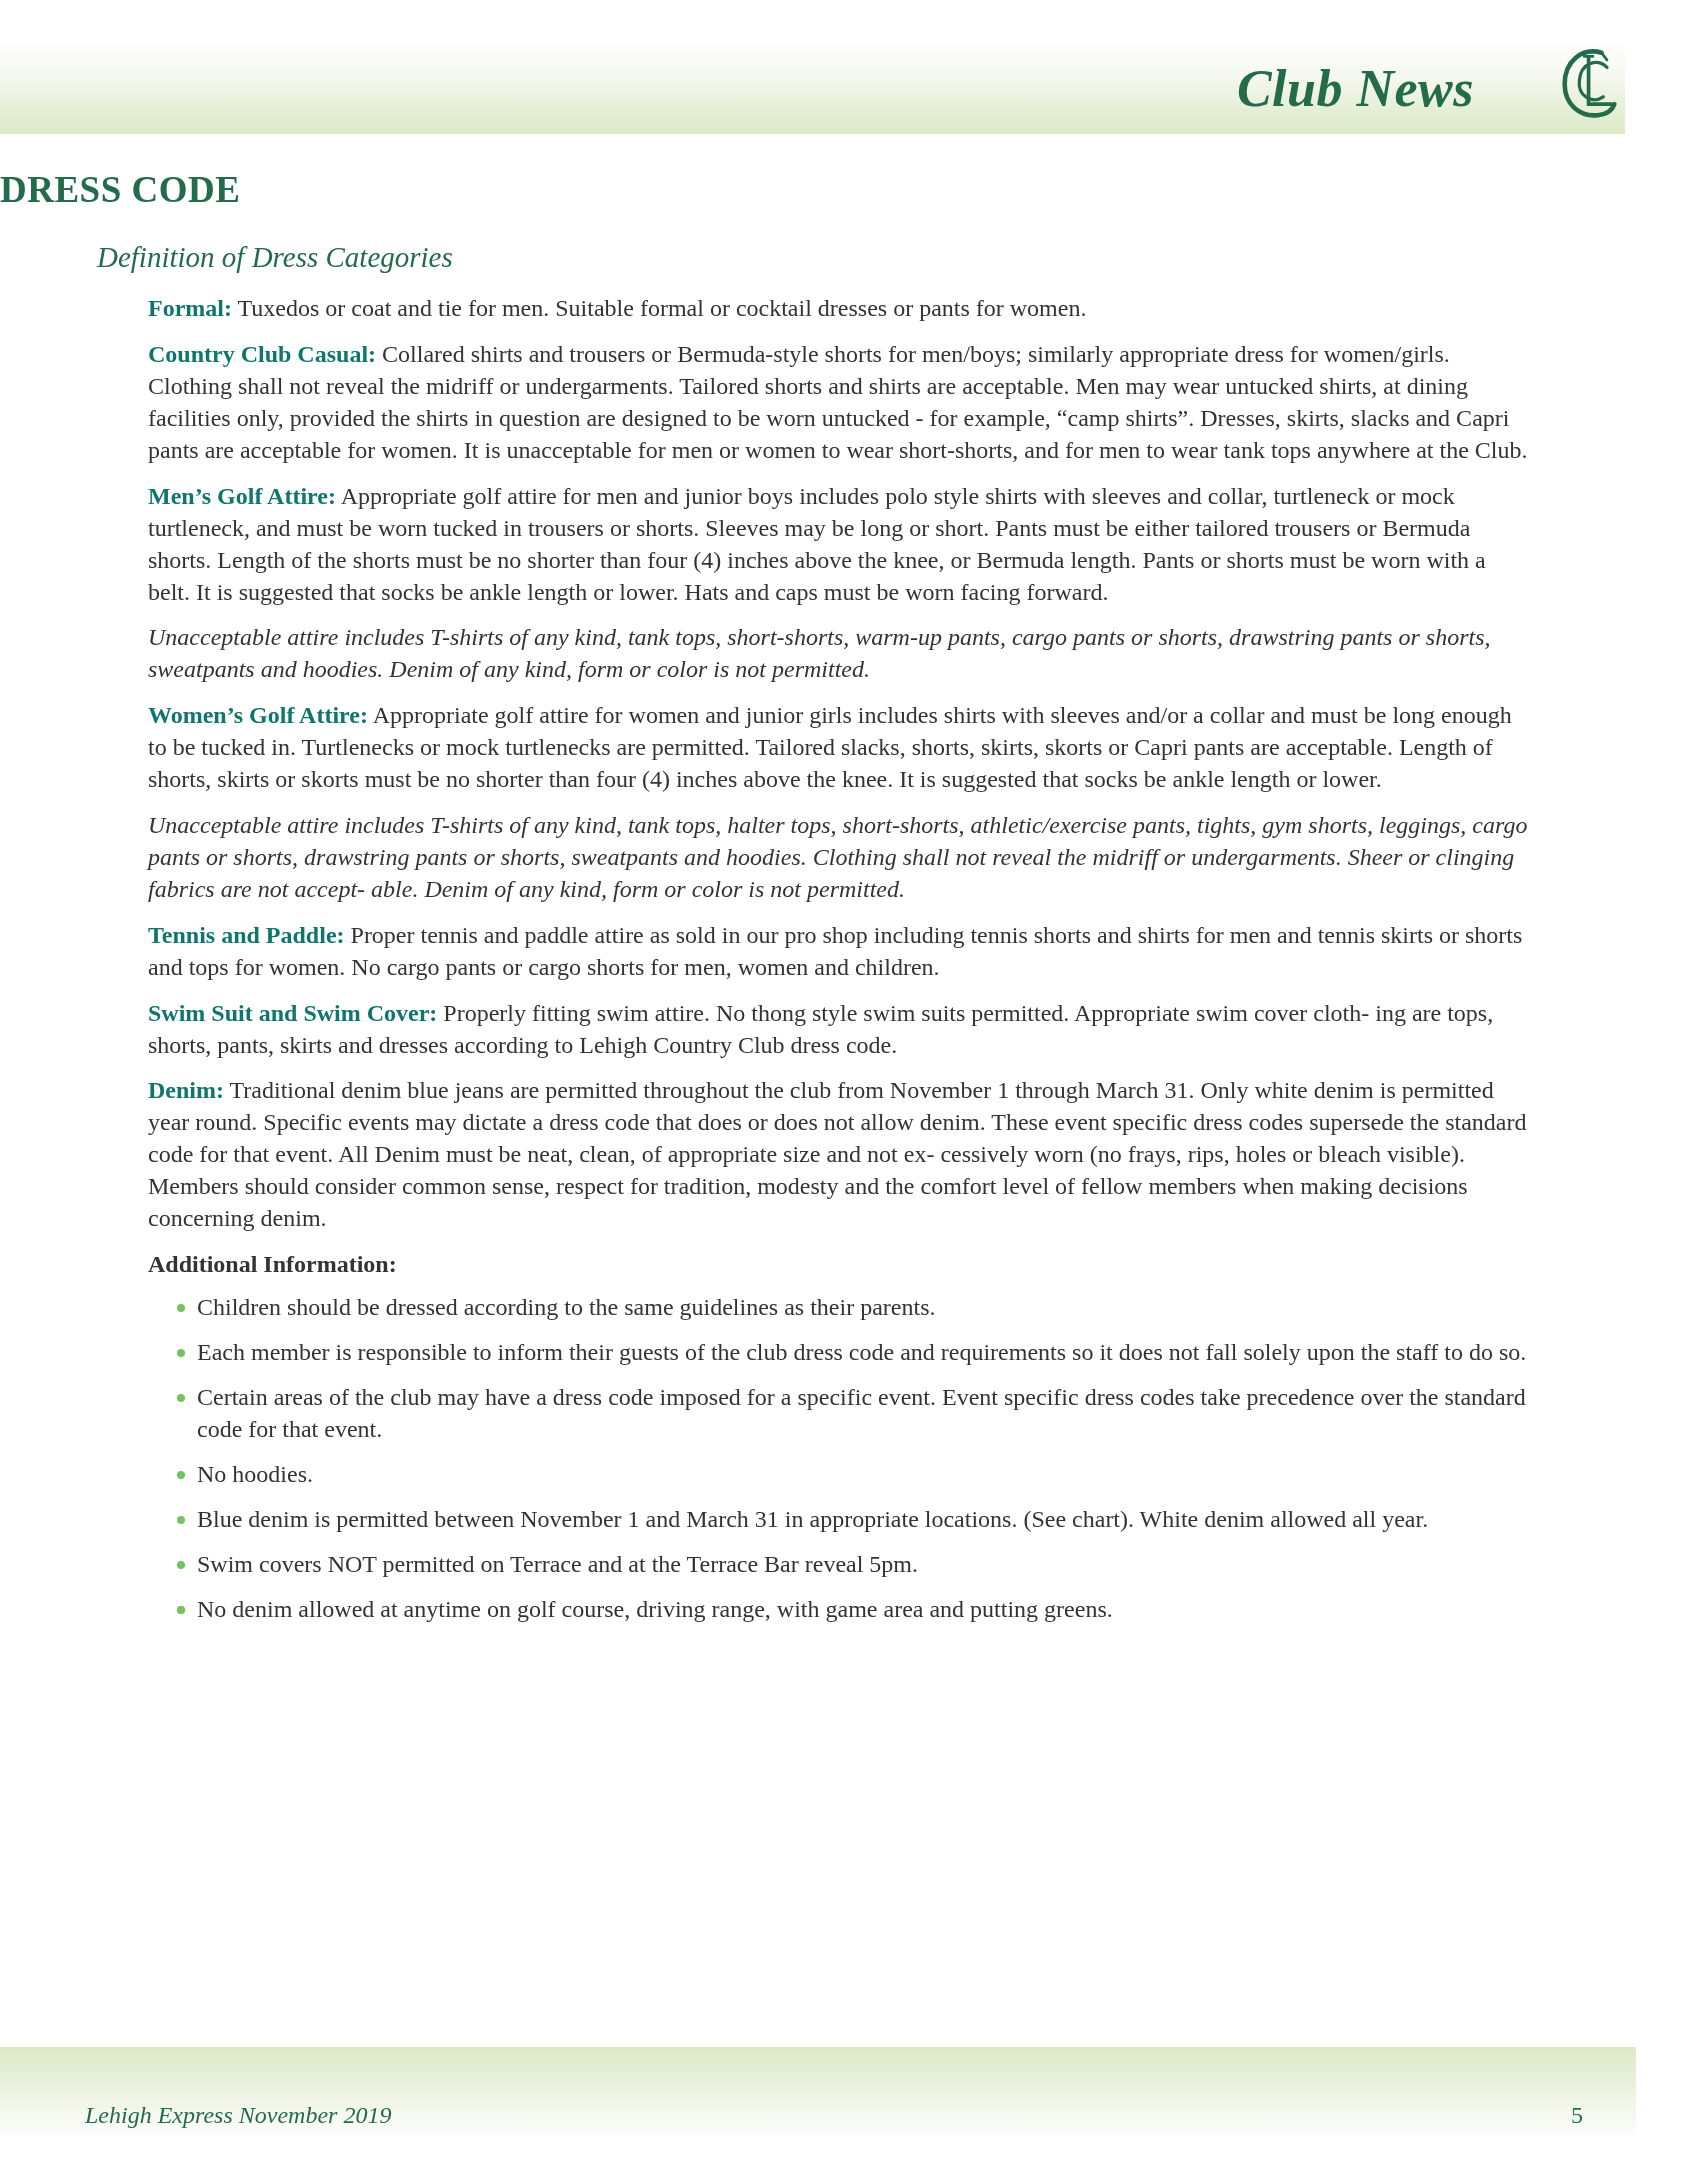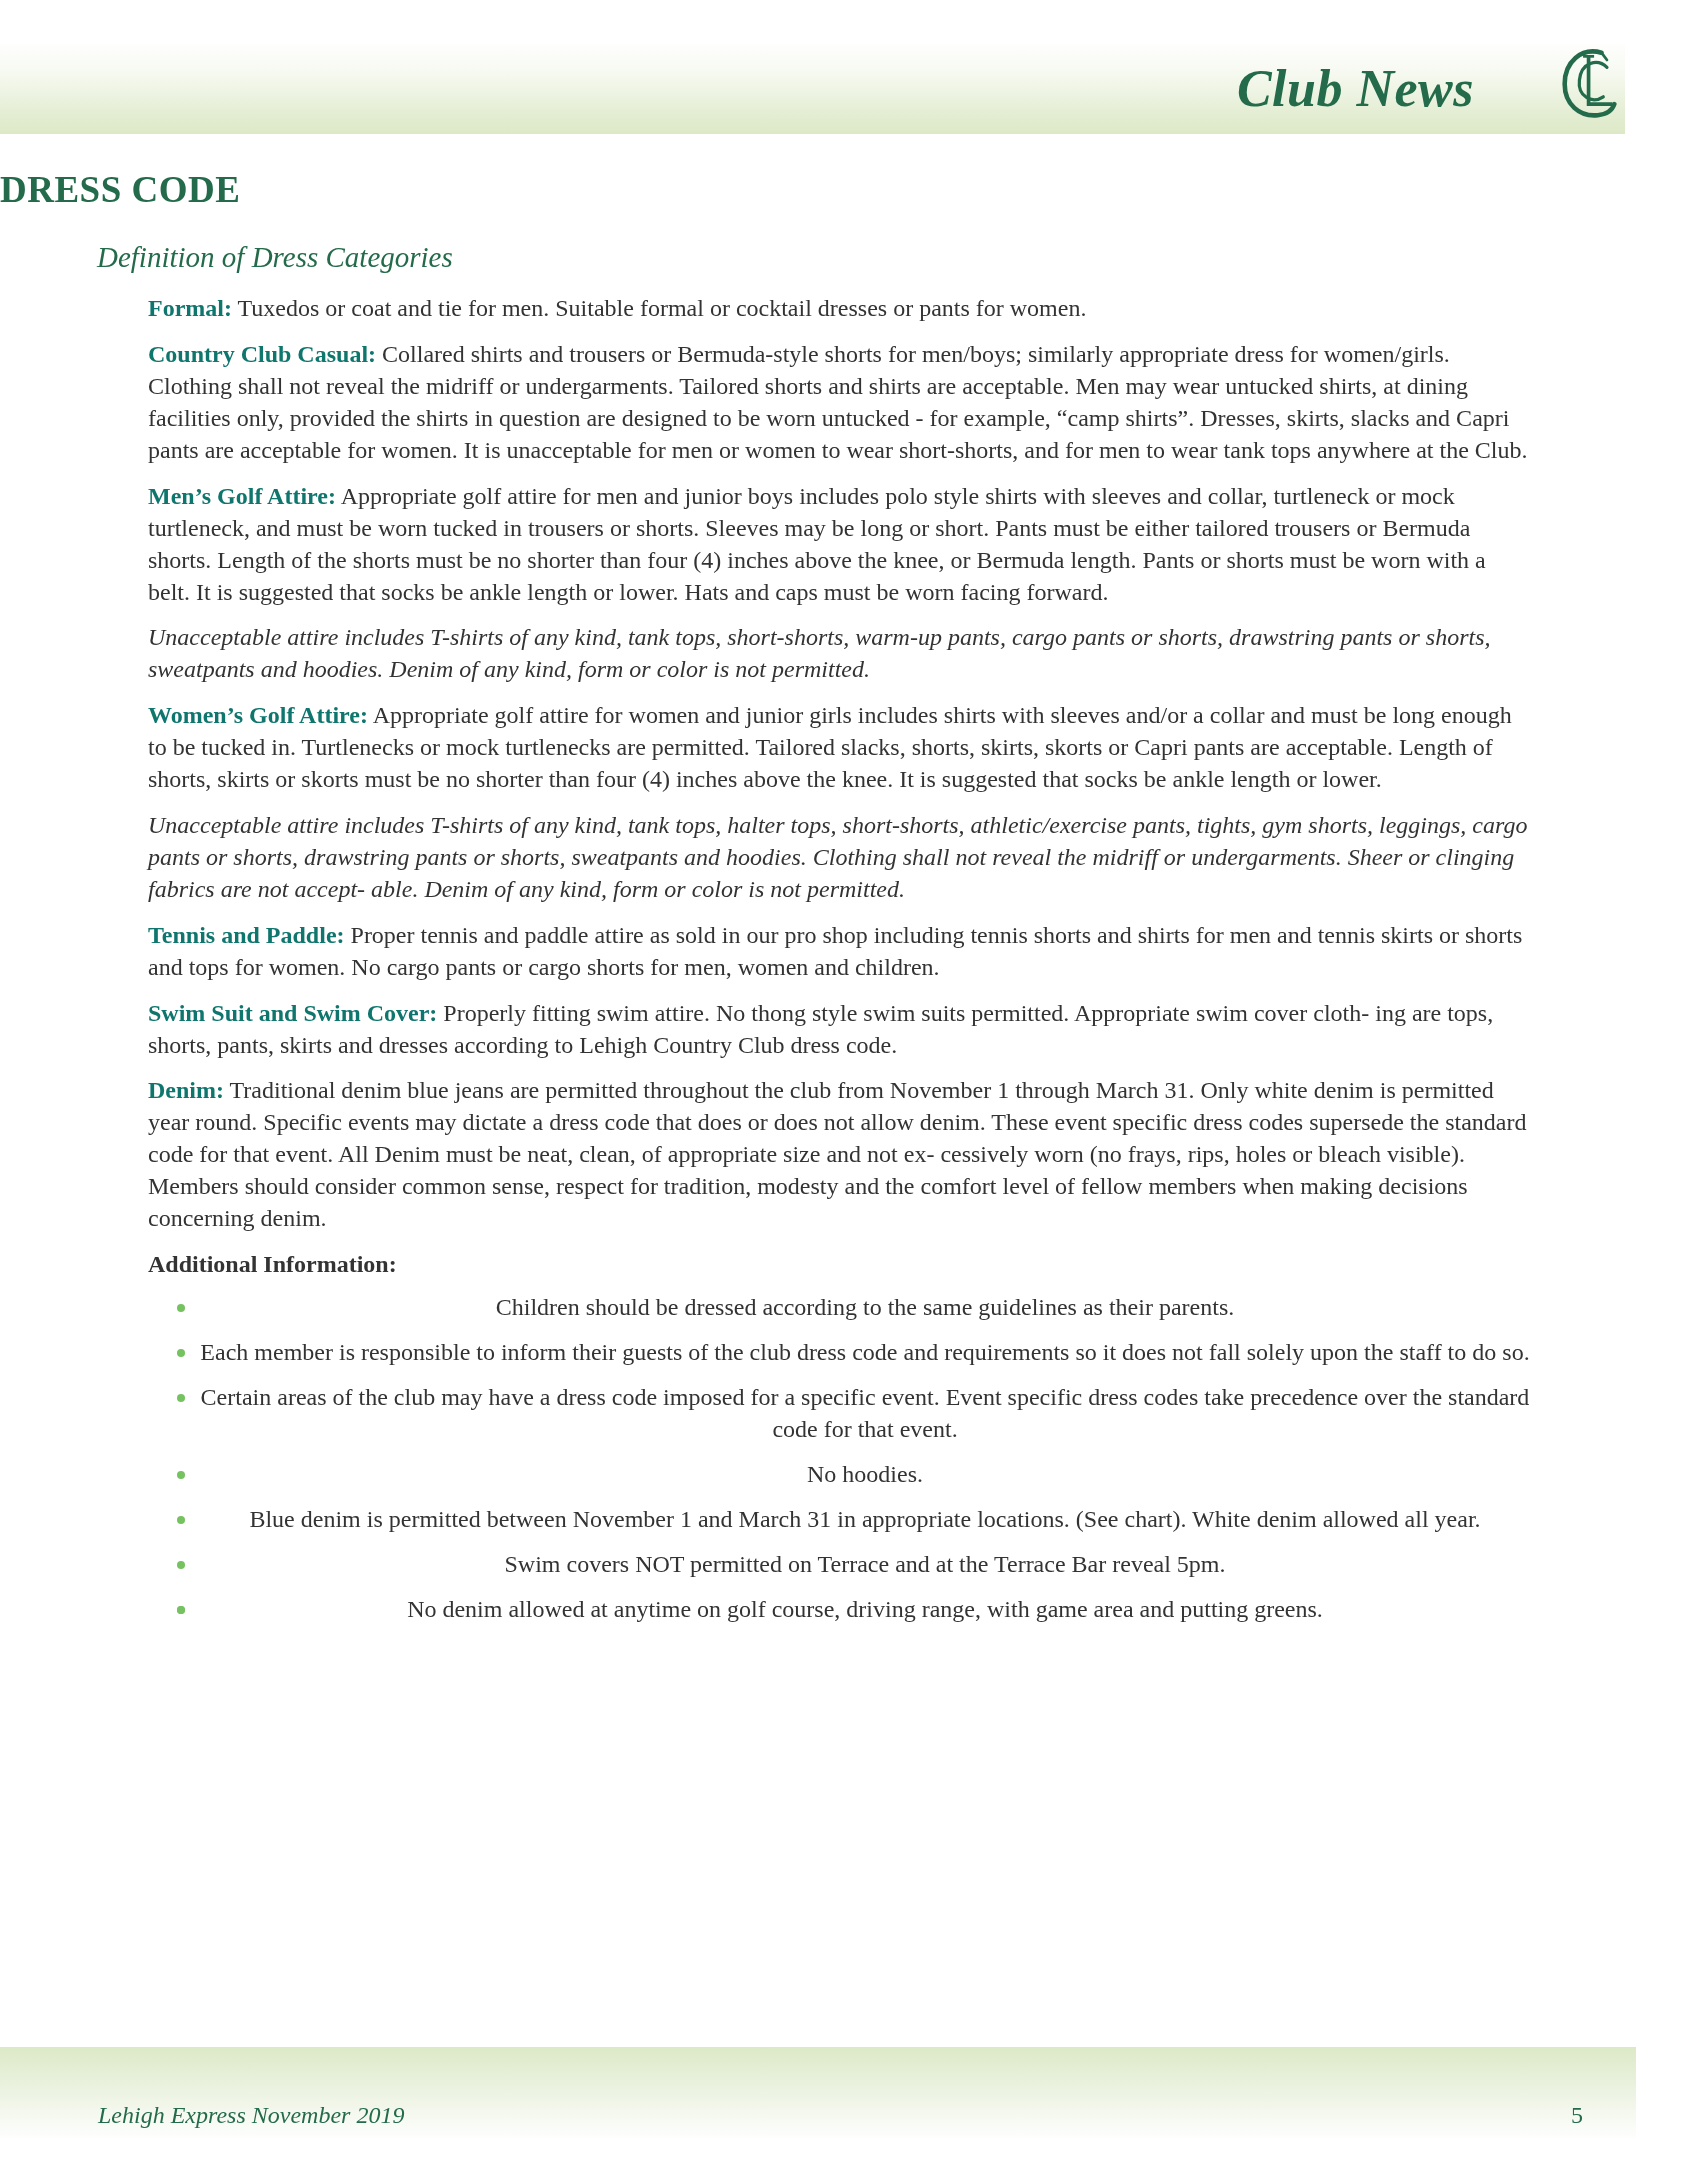--- a/index.html
+++ b/index.html
@@ -29,32 +29,32 @@
     font-size: 29px; font-weight: normal; font-style: italic; color: #236b4a;
   }
   .content {
     position: absolute; left: 148px; top: 292px; width: 1385px;
     font-size: 24px; line-height: 32px;
   }
   .content p { margin: 0 0 13.8px 0; }
   .content p.italic { font-style: italic; }
   .content b { color: #0f766e; }
   .add-heading { font-weight: bold; margin: 3.7px 0 11px 0; }
-  ul.bullets { list-style: none; margin: 0; padding: 0; text-align: center; }
+  ul.bullets { list-style: none; margin: 0; padding: 0; }
   ul.bullets li { position: relative; padding-left: 49px; margin-bottom: 13px; }
   ul.bullets li .dot {
     position: absolute; left: 28.5px; top: 13px; width: 8.3px; height: 8.3px;
     border-radius: 50%; background: #76c261;
   }
   .footer-band {
     position: absolute; left: 0; top: 2047px; width: 1636px; height: 93px;
     background: linear-gradient(to bottom, #dce9c6 0%, #e6efd8 30%, #f4f8ee 70%, #ffffff 100%);
   }
   .footer-left {
-    position: absolute; left: 98px; top: 55px;
+    position: absolute; left: 85px; top: 55px;
     font-size: 24px; font-style: italic; color: #236b4a;
   }
   .footer-right {
     position: absolute; left: 1571px; top: 55px;
     font-size: 24px; color: #236b4a;
   }
 </style>
 </head>
 <body>
 

